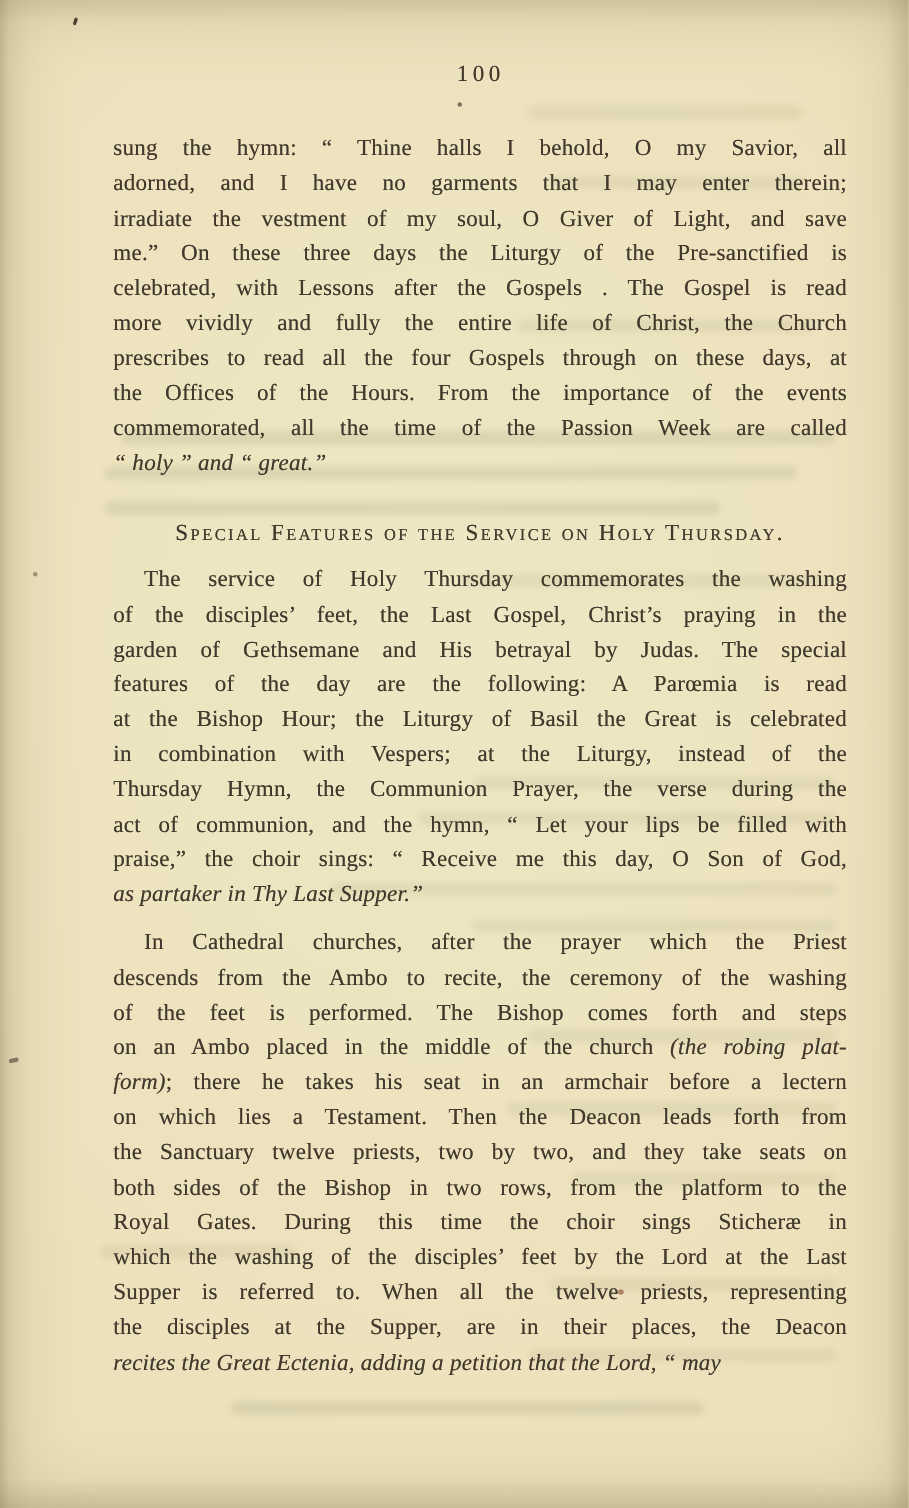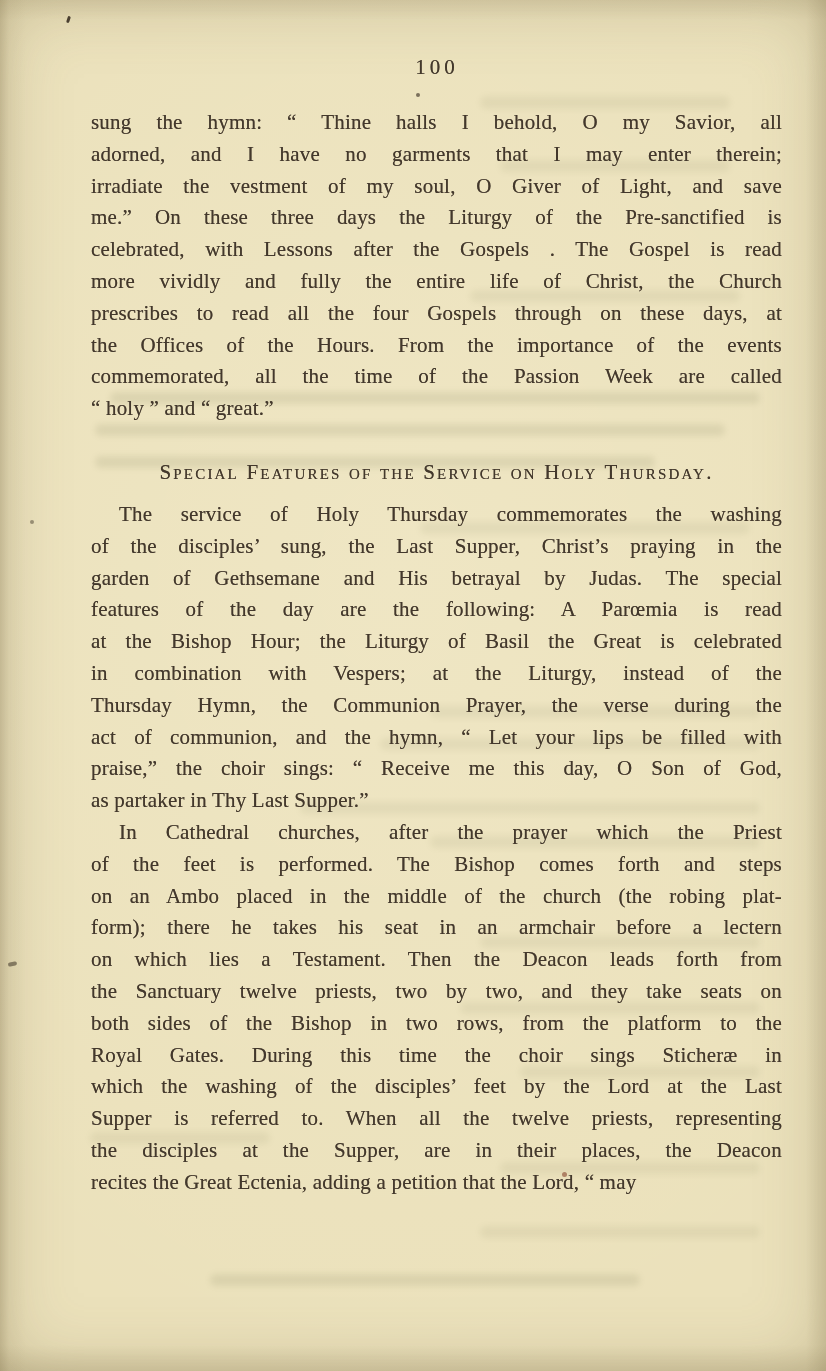--- a/index.html
+++ b/index.html
@@ -23,34 +23,34 @@
   .folio {
     position:absolute; top:55px; left:92px; width:690px;
     text-align:center; font-size:21px; letter-spacing:4px;
     text-shadow:0 0 0.6px rgba(67,56,44,0.75);
   }
   .text-column {
     position:absolute; left:91px; top:107px; width:691px;
     font-size:21px; line-height:31.8px; letter-spacing:0.2px;
     text-shadow:0 0 0.6px rgba(67,56,44,0.65);
   }
-  .para { margin:0; }
+  .para { margin:12px; }
   .line {
     height:31.8px; overflow:hidden;
     text-align:justify; text-align-last:justify;
   }
-  .line.last { text-align-last:left; }
+  .line.last { text-align-last:left;font-style:italic; }
   .para.indent .line.first { text-indent:28px; }
   .heading {
     margin:32px 0 12px 0; line-height:30px; height:30px;
     text-align:left; text-align-last:center;
     font-variant:small-caps; font-size:21px; letter-spacing:2.2px;
     text-shadow:0 0 0.6px rgba(67,56,44,0.75);
   }
-  .italic { }
+  .italic { font-style:italic; }
   
   .smudge {
     position:absolute; background:#6f7048; opacity:0.085;
     filter:blur(3px); border-radius:8px; pointer-events:none;
   }
   .smudge.strong { opacity:0.13; }
   .speck { position:absolute; background:#4a3f30; border-radius:50%; pointer-events:none; }
 </style>
 </head>
 <body>
@@ -93,32 +93,33 @@
         <div class="line">celebrated, with Lessons after the Gospels .  The Gospel is read</div>
         <div class="line">more vividly and fully the entire life of Christ, the Church</div>
         <div class="line">prescribes to read all the four Gospels through on these days, at</div>
         <div class="line">the Offices of the Hours.  From the importance of the events</div>
         <div class="line">commemorated, all the time of the Passion Week are called</div>
         <div class="line last">“ holy ” and “ great.”</div>
       </div>
       <div class="heading">Special Features of the Service on Holy Thursday.</div>
       <div class="para indent">
         <div class="line first">The service of Holy Thursday commemorates the washing</div>
-        <div class="line">of the disciples’ sung, the Last Supper, Christ’s praying in the</div>
+        <div class="line">of the disciples’ feet, the Last Gospel, Christ’s praying in the</div>
         <div class="line">garden of Gethsemane and His betrayal by Judas.  The special</div>
         <div class="line">features of the day are the following:  A Parœmia is read</div>
         <div class="line">at the Bishop Hour; the Liturgy of Basil the Great is celebrated</div>
         <div class="line">in combination with Vespers; at the Liturgy, instead of the</div>
         <div class="line">Thursday Hymn, the Communion Prayer, the verse during the</div>
         <div class="line">act of communion, and the hymn, “ Let your lips be filled with</div>
         <div class="line">praise,” the choir sings: “ Receive me this day, O Son of God,</div>
         <div class="line last">as partaker in Thy Last Supper.”</div>
       </div>
       <div class="para indent">
         <div class="line first">In Cathedral churches, after the prayer which the Priest</div>
+        <div class="line">descends from the Ambo to recite, the ceremony of the washing</div>
         <div class="line">of the feet is performed.  The Bishop comes forth and steps</div>
         <div class="line"><span>on an Ambo placed in the middle of the church </span><span class="italic">(the robing plat-</span></div>
         <div class="line"><span class="italic">form)</span><span>; there he takes his seat in an armchair before a lectern</span></div>
         <div class="line">on which lies a Testament.  Then the Deacon leads forth from</div>
         <div class="line">the Sanctuary twelve priests, two by two, and they take seats on</div>
         <div class="line">both sides of the Bishop in two rows, from the platform to the</div>
         <div class="line">Royal Gates.  During this time the choir sings Sticheræ in</div>
         <div class="line">which the washing of the disciples’ feet by the Lord at the Last</div>
         <div class="line">Supper is referred to.  When all the twelve priests, representing</div>
         <div class="line">the disciples at the Supper, are in their places, the Deacon</div>

